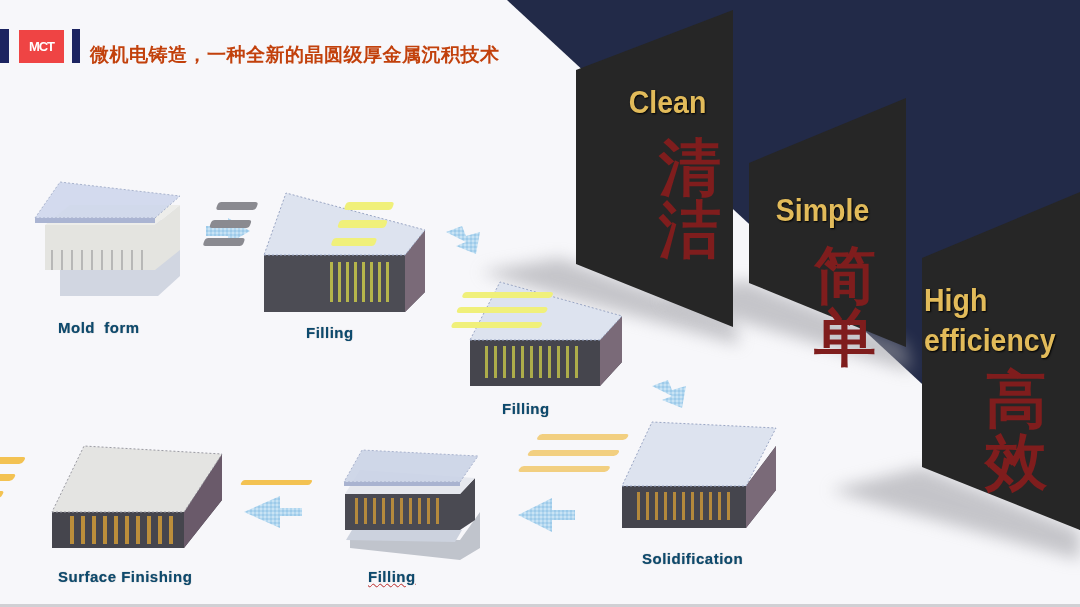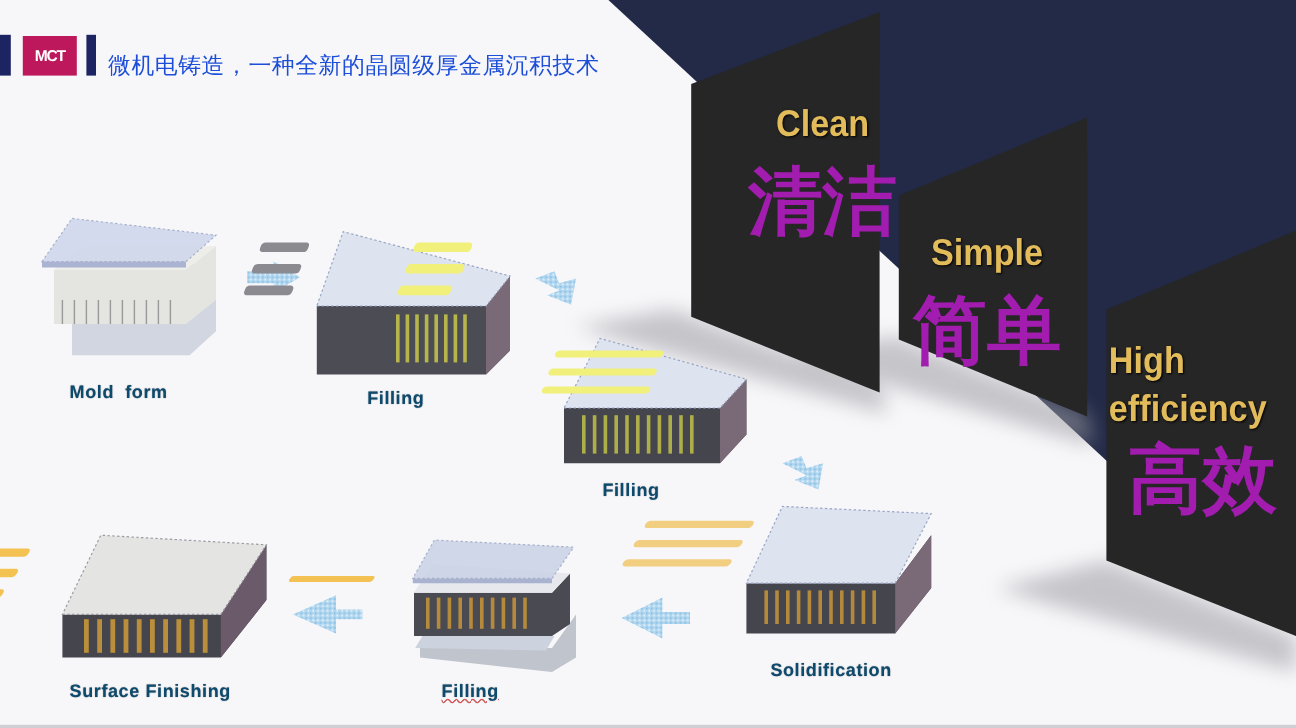--- a/index.html
+++ b/index.html
@@ -1,26 +1,26 @@
 <!DOCTYPE html>
 <html><head>
 <meta charset="utf-8">
 <style>
   html,body{margin:0;padding:0;}
   body{width:1080px;height:607px;overflow:hidden;background:#f7f7fa;position:relative;font-family:"DejaVu Sans","Liberation Sans",sans-serif;}
   .stage{position:absolute;left:0;top:0;width:1080px;height:607px;}
   .bottom-line{position:absolute;left:0;top:604px;width:1080px;height:3px;background:#d0d0d4;}
   .header{position:absolute;top:29px;left:0;height:34px;display:flex;align-items:center;}
   .bar-left{width:9px;height:34px;background:#1c2461;}
-  .logo{margin-left:10px;width:45px;height:33px;background:#be185d;color:#fff;font-weight:bold;font-size:13px;display:flex;align-items:center;justify-content:center;letter-spacing:-1px;font-family:"Liberation Sans",sans-serif;}
+  .logo{margin-left:10px;width:45px;height:33px;background:#ef4444;color:#fff;font-weight:bold;font-size:13px;display:flex;align-items:center;justify-content:center;letter-spacing:-1px;font-family:"Liberation Sans",sans-serif;}
   .bar-mid{margin-left:8px;width:8px;height:34px;background:#1c2461;}
-  .title{margin-left:10px;font-size:19px;font-weight:normal;color:#1d4ed8;letter-spacing:0.5px;margin-top:17px;}
+  .title{margin-left:10px;font-size:19px;font-weight:bold;color:#c2410c;letter-spacing:0.5px;margin-top:17px;}
   .panel-text{position:absolute;text-align:center;}
   .en{color:#e2bb5a;font-family:"Liberation Sans",sans-serif;font-weight:bold;font-size:31px;text-shadow:1px 1px 2px #000;transform:scaleX(0.92);}
-  .zh{color:#a21caf;font-weight:bold;font-size:62px;line-height:1;}
+  .zh{color:#7f1d1d;font-weight:bold;font-size:62px;line-height:1;margin-left:45px;}
   .step-label{position:absolute;font-family:"Liberation Sans",sans-serif;font-weight:bold;font-size:15px;color:#0c4a6e;letter-spacing:0.5px;text-shadow:0 0 1px #888;}
   .underline-red{text-decoration:underline wavy #e05050;text-decoration-thickness:1px;}
 </style>
 </head>
 <body>
 
 <div class="stage">
   <svg width="1080" height="607" style="position:absolute;left:0;top:0">
     <defs>
       <filter id="blur8" x="-20%" y="-50%" width="140%" height="200%">
@@ -203,21 +203,21 @@
     </g>
   </svg>
 
   <div class="header">
     <div class="bar-left"></div>
     <div class="logo">MCT</div>
     <div class="bar-mid"></div>
     <div class="title">微机电铸造，一种全新的晶圆级厚金属沉积技术</div>
   </div>
 
-  <div class="panel-text" style="left:618px;top:85px;width:135px;">
+  <div class="panel-text" style="left:600px;top:85px;width:135px;">
     <div class="en">Clean</div>
     <div class="zh" style="margin-top:16px;">清洁</div>
   </div>
   <div class="panel-text" style="left:755px;top:193px;width:135px;">
     <div class="en">Simple</div>
     <div class="zh" style="margin-top:16px;">简单</div>
   </div>
   <div class="panel-text" style="left:924px;top:280px;width:152px;text-align:left;">
     <div class="en" style="line-height:1.35;transform-origin:left;">High</div>
     <div class="en" style="line-height:1.2;transform-origin:left;">efficiency</div>

